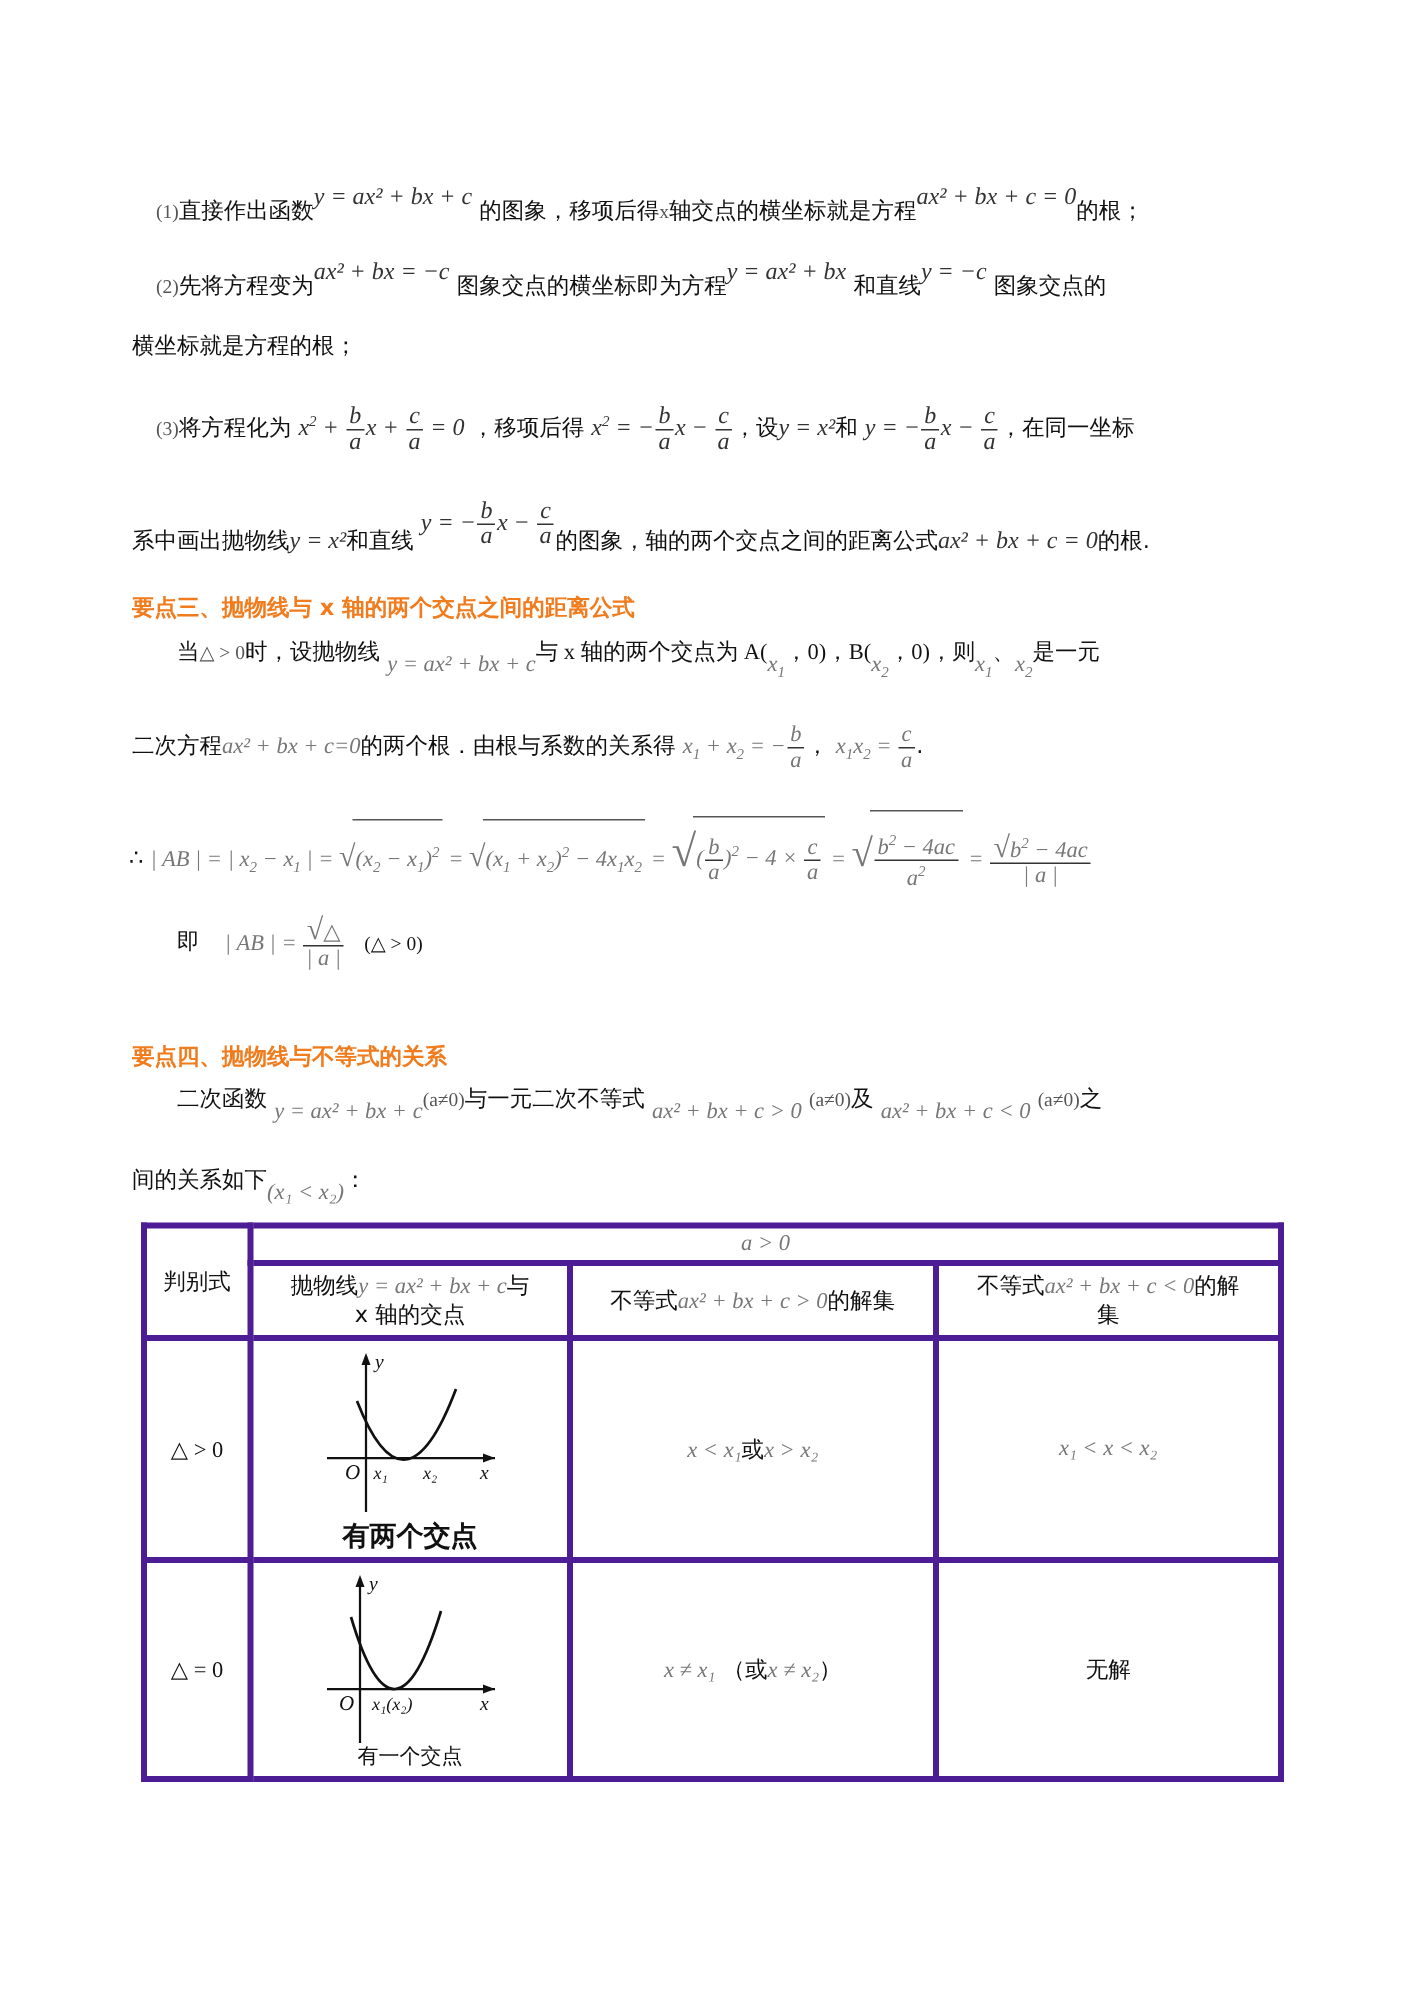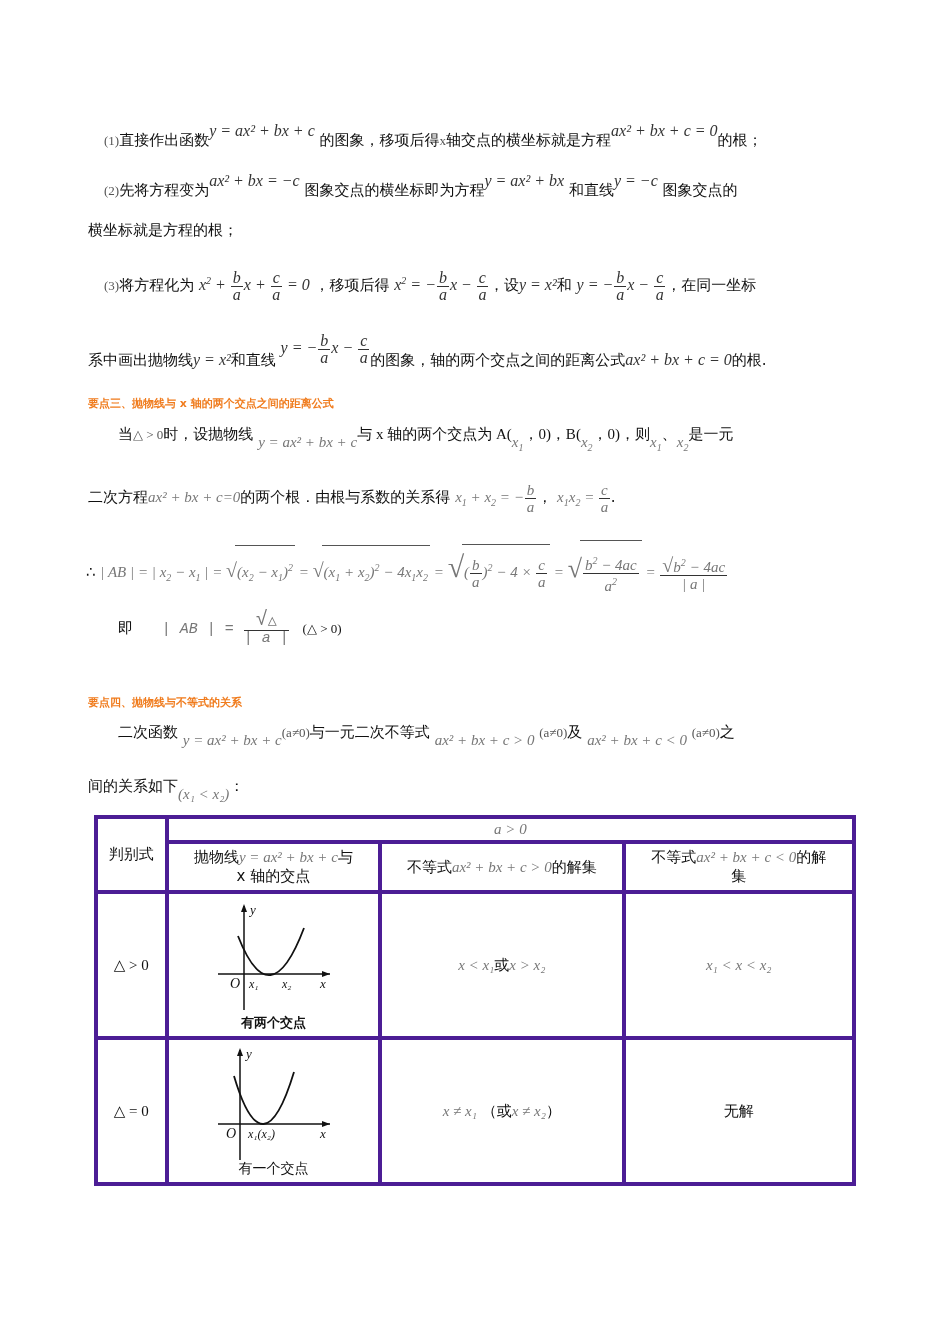--- a/index.html
+++ b/index.html
@@ -7,21 +7,21 @@
          font-family:"DejaVu Sans","Liberation Sans",sans-serif; color:#111; }
   .line { position:absolute; left:88px; font-size:15px; white-space:nowrap; line-height:20px; }
   .m { font-family:"Liberation Serif","DejaVu Serif",serif; font-style:italic; font-size:16px; color:#333; }
   .mg { font-family:"Liberation Serif","DejaVu Serif",serif; font-style:italic; font-size:15px; color:#777; }
   .up { position:relative; top:-9px; }
   .dn { position:relative; top:8px; }
   .sm { font-family:"Liberation Serif",serif; font-size:13px; color:#555; }
   .frac { display:inline-block; vertical-align:middle; text-align:center; margin:0 1px; }
   .frac > span { display:block; line-height:16px; }
   .frac > span.num { border-bottom:1px solid #333; padding:0 2px; }
-  .heading { position:absolute; left:88px; font-size:11px; font-weight:bold; color:#f07c1e; }
+  .heading { position:absolute; left:88px; font-size:15px; font-weight:bold; color:#f07c1e; }
   sup { font-size:10px; }
   sub { font-size:10px; }
   .sqrt { display:inline-block; border-top:1px solid #555; padding:12px 2px; margin-left:-2px; }
   .rad { font-style:normal; font-size:20px; }
   table.grid { position:absolute; left:94px; top:815px; width:762px; border-collapse:collapse; }
   table.grid td { border:4px solid #4c1d95; text-align:center; vertical-align:middle; font-size:15px; padding:2px 4px; }
   .graph { display:block; margin:0 auto; }
 </style>
 </head>
 <body>
@@ -73,21 +73,21 @@
     <span class="rad">√</span><span class="sqrt">(x<sub>2</sub> − x<sub>1</sub>)<sup>2</sup></span> =
     <span class="rad">√</span><span class="sqrt">(x<sub>1</sub> + x<sub>2</sub>)<sup>2</sup> − 4x<sub>1</sub>x<sub>2</sub></span> =
     <span class="rad" style="font-size:30px;">√</span><span class="sqrt">(<span class="frac"><span class="num">b</span><span>a</span></span>)<sup>2</sup> − 4 × <span class="frac"><span class="num">c</span><span>a</span></span></span> =
     <span class="rad" style="font-size:26px;">√</span><span class="sqrt"><span class="frac"><span class="num">b<sup>2</sup> − 4ac</span><span>a<sup>2</sup></span></span></span> =
     <span class="frac"><span class="num"><span class="rad">√</span>b<sup>2</sup> − 4ac</span><span>| a |</span></span>
   </span>
 </div>
 
 <div class="line" style="left:118px; top:612px;">
   <span>即</span>
-  <span class="mg" style="margin-left:24px;font-family:Liberation Mono, monospace;">| AB | = <span class="frac"><span class="num"><span class="rad">√</span>△</span><span>| a |</span></span></span>
+  <span class="mg" style="margin-left:12px;">| AB | = <span class="frac"><span class="num"><span class="rad">√</span>△</span><span>| a |</span></span></span>
   <span class="sm" style="margin-left:8px; color:#111;">(△ &gt; 0)</span>
 </div>
 
 <div class="heading" style="top:695px;text-align:center;">要点四、抛物线与不等式的关系</div>
 
 <div class="line" style="left:118px; top:722px;">
   <span>二次函数</span>
   <span class="mg dn">y = ax² + bx + c</span><span class="sm">(a≠0)</span><span>与一元二次不等式</span>
   <span class="mg dn">ax² + bx + c &gt; 0</span>
   <span class="sm">(a≠0)</span><span>及</span>
@@ -132,21 +132,21 @@
         <polygon points="122,76 114,73 114,79" fill="#111"></polygon>
         <line x1="36" y1="112" x2="36" y2="8" stroke="#111" stroke-width="1.5"></line>
         <polygon points="36,6 33,14 39,14" fill="#111"></polygon>
         <path d="M 30 38 Q 62 120 96 30" fill="none" stroke="#111" stroke-width="1.8"></path>
         <text x="42" y="16" font-family="Liberation Serif,serif" font-style="italic" font-size="13" fill="#111">y</text>
         <text x="22" y="90" font-family="Liberation Serif,serif" font-style="italic" font-size="14" fill="#111">O</text>
         <text x="41" y="90" font-family="Liberation Serif,serif" font-style="italic" font-size="12" fill="#111">x₁</text>
         <text x="74" y="90" font-family="Liberation Serif,serif" font-style="italic" font-size="12" fill="#111">x₂</text>
         <text x="112" y="90" font-family="Liberation Serif,serif" font-style="italic" font-size="13" fill="#111">x</text>
       </svg>
-      <div style="font-family:'DejaVu Serif',serif; font-size:13px; font-weight:bold; margin-top:-4px;">有两个交点</div>
+      <div style="font-family:'DejaVu Serif',serif; font-size:18px; font-weight:bold; margin-top:-4px;">有两个交点</div>
     </td>
     <td>
       <span class="mg">x &lt; x₁</span><span>或</span><span class="mg">x &gt; x₂</span>
     </td>
     <td class="mg">x₁ &lt; x &lt; x₂</td>
   </tr>
 
   <tr style="height:146px;">
     <td class="sm" style="color:#111;">△ = 0</td>
     <td>

